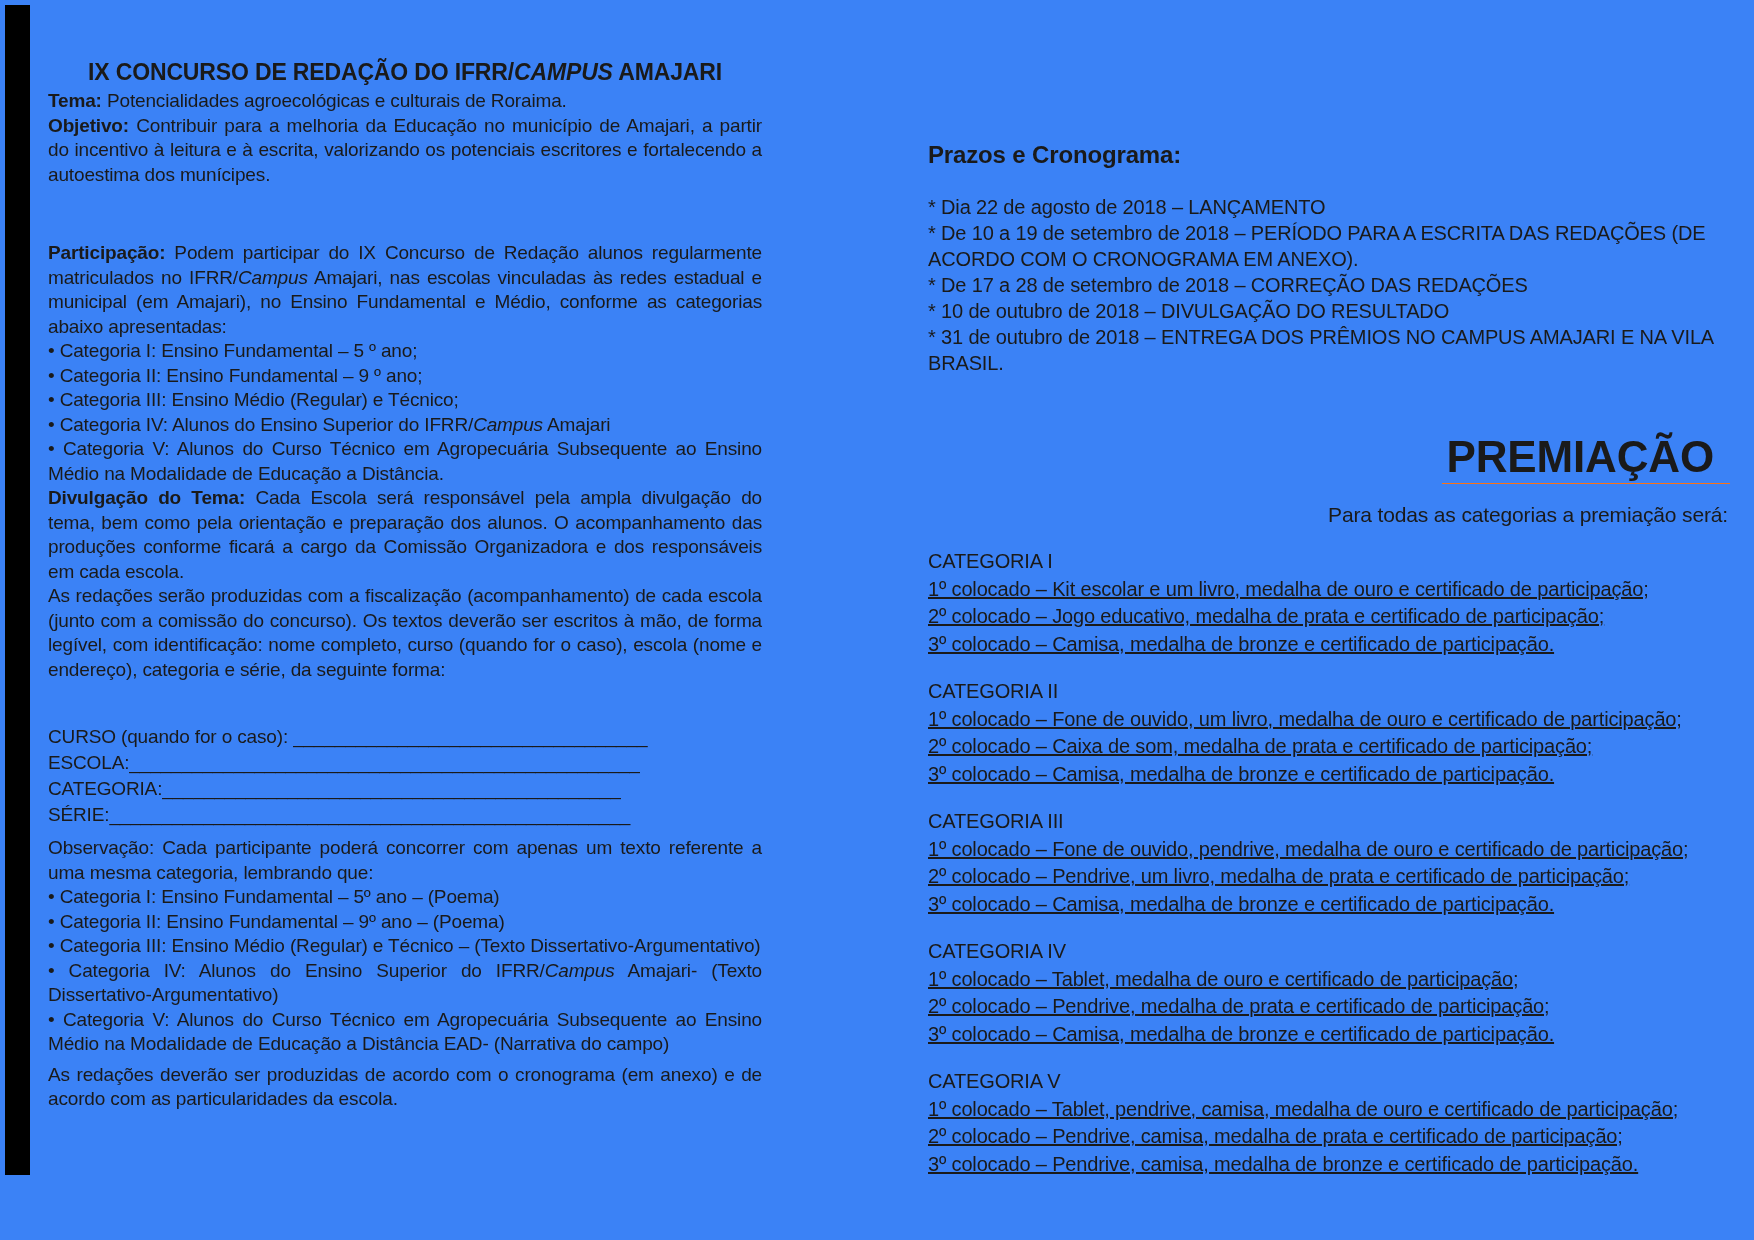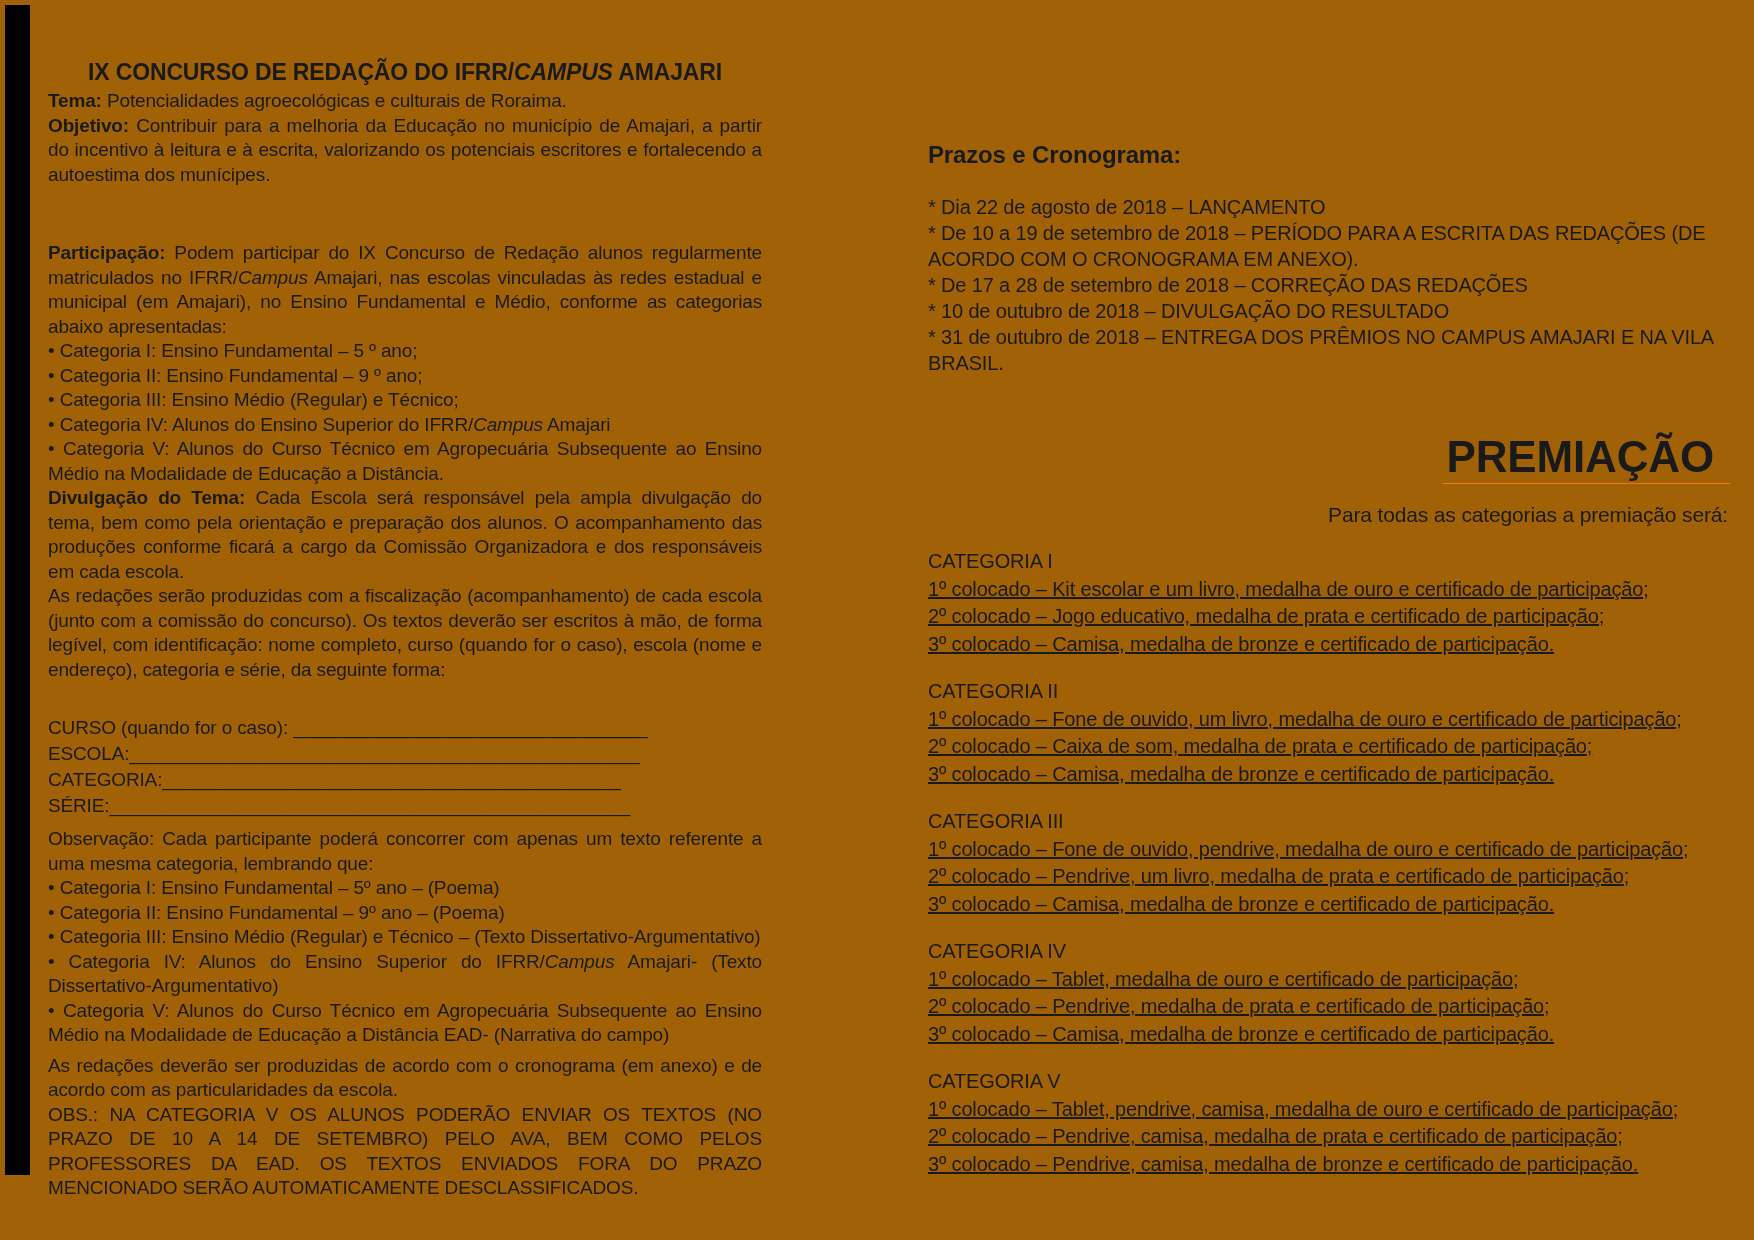--- a/index.html
+++ b/index.html
@@ -3,21 +3,21 @@
 <meta charset="utf-8">
 <style>
   html,body{
     margin:0; padding:0;
     width:1754px; height:1240px;
     background:#ffffff;
     overflow:hidden;
     font-family:"Liberation Sans", sans-serif;
     color:#1a1a1a;
   }
-  .page{position:absolute; inset:0; background:#a16207;}
+  .page{position:absolute; inset:0; background:#3b82f6;}
   .leftbar{
     position:absolute; left:5px; top:5px;
     width:25px; height:1170px;
     background:#000000;
   }
   .col-left{
     position:absolute; left:48px; top:55px; width:714px;
     letter-spacing:-0.15px;
   }
   .col-right{
@@ -31,21 +31,21 @@
   p.body{ margin:0; font-size:19px; line-height:24.5px; text-align:justify; }
   .bullet{ font-size:19px; line-height:24.5px; text-align:justify; }
   .b{ font-weight:bold; }
   .i{ font-style:italic; }
 
   .mt-tema{ margin-top:12px; }
   .mt-objetivo{ margin-top:22px; }
   .mt-participacao{ margin-top:54px; }
   .mt-divulgacao{ margin-top:40px; }
   .mt-producao{ margin-top:33px; }
-  .mt-form{ margin-top:33px; }
+  .mt-form{ margin-top:42px; }
   .mt-observacao{ margin-top:8px; }
   .mt-final{ margin-top:6px; }
 
   .form-line{ font-size:19px; line-height:26px; white-space:nowrap; }
 
   .prazos-heading{
     margin:0; font-size:24px; line-height:30px; font-weight:bold;
   }
   .prazos{ margin-top:24px; }
   .prazo{ font-size:20px; line-height:26px; }
@@ -104,21 +104,20 @@
       <p class="body">Observação: Cada participante poderá concorrer com apenas um texto referente a uma mesma categoria, lembrando que:</p>
       <div class="bullet"><span>• Categoria I: Ensino Fundamental – 5º ano – (Poema)</span></div>
       <div class="bullet"><span>• Categoria II: Ensino Fundamental – 9º ano – (Poema)</span></div>
       <div class="bullet"><span>• Categoria III: Ensino Médio (Regular) e Técnico – (Texto Dissertativo-Argumentativo)</span></div>
       <div class="bullet"><span>• Categoria IV: Alunos do Ensino Superior do IFRR/</span><span class="i">Campus</span><span> Amajari- (Texto Dissertativo-Argumentativo)</span></div>
       <div class="bullet"><span>• Categoria V: Alunos do Curso Técnico em Agropecuária Subsequente ao Ensino Médio na Modalidade de Educação a Distância EAD- (Narrativa do campo)</span></div>
     </div>
 
     <div class="mt-final">
       <p class="body">As redações deverão ser produzidas de acordo com o cronograma (em anexo) e de acordo com as particularidades da escola.</p>
-      <p class="body">OBS.: NA CATEGORIA V OS ALUNOS PODERÃO ENVIAR OS TEXTOS (NO PRAZO DE 10 A 14 DE SETEMBRO) PELO AVA, BEM COMO PELOS PROFESSORES DA EAD. OS TEXTOS ENVIADOS FORA DO PRAZO MENCIONADO SERÃO AUTOMATICAMENTE DESCLASSIFICADOS.</p>
     </div>
 
   </div>
 
   <div class="col-right">
 
     <h2 class="prazos-heading">Prazos e Cronograma:</h2>
 
     <div class="prazos">
       <div class="prazo">* Dia 22 de agosto de 2018 – LANÇAMENTO</div>

